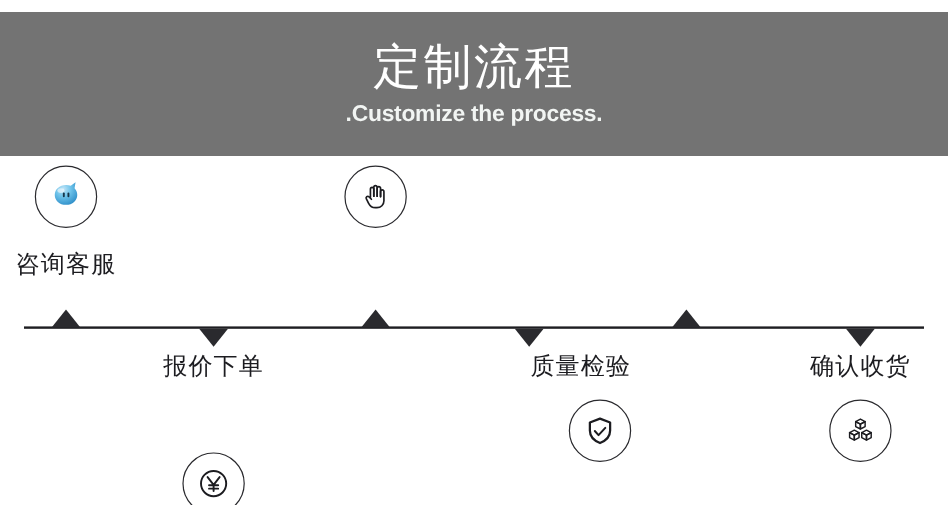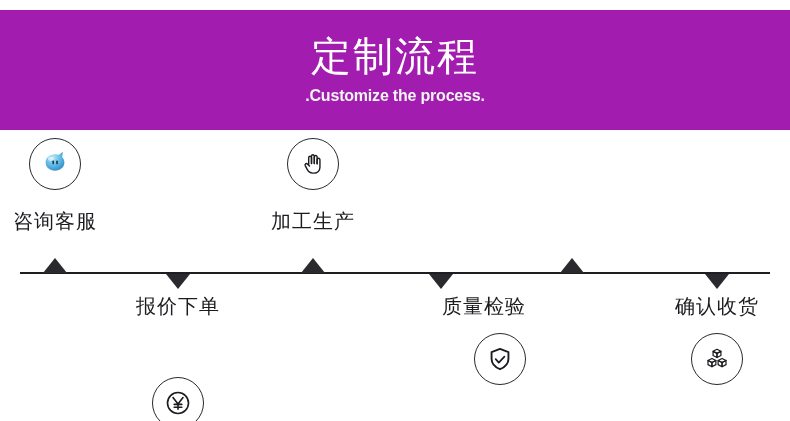--- a/index.html
+++ b/index.html
@@ -15,38 +15,38 @@
     position: relative;
   }
 
   
   .banner {
     position: absolute;
     left: 0;
     top: 10px;
     width: 790px;
     height: 120px;
-    background: #a21caf;
+    background: #737373;
     display: flex;
     flex-direction: column;
     align-items: center;
     justify-content: center;
   }
   .banner-title {
     color: #ffffff;
     font-size: 40px;
     line-height: 46px;
     letter-spacing: 2px;
     font-weight: 400;
     margin: 0 0 6px 0;
     text-align: center;
   }
   .banner-subtitle {
     color: #f2f5f3;
-    font-size: 16px;
+    font-size: 19px;
     line-height: 22px;
     font-weight: 600;
     letter-spacing: -0.2px;
     margin: 0;
     text-align: left;
   }
 
   
   .timeline {
     position: absolute;
@@ -174,21 +174,20 @@
         <svg width="30" height="30" viewBox="0 0 32 32">
           <g fill="none" stroke="#1c1c20" stroke-width="1.5" stroke-linecap="round" stroke-linejoin="round">
             <path d="M11.4 16.3V9.2a1.5 1.5 0 0 1 3 0v6.2"></path>
             <path d="M14.4 15.4V7.6a1.5 1.5 0 0 1 3 0v7.8"></path>
             <path d="M17.4 15.4V8.4a1.5 1.5 0 0 1 3 0v7.4"></path>
             <path d="M20.4 15.8v-4.4a1.5 1.5 0 0 1 3 0v8.1c0 3.6-2.7 6.2-6.2 6.2h-1.5c-3.2 0-4.7-1.6-5.9-3.9l-2.1-4.1a1.5 1.5 0 0 1 2.3-1.8l2.3 2.3"></path>
           </g>
         </svg>
       </span>
     </div>
-    <div class="step-label">加工生产</div>
   </div>
 
   <div class="step below" style="left:356px;align-items:flex-end;">
     <div class="step-label">质量检验</div>
     <div class="icon-circle">
       <span>
         <svg width="30" height="30" viewBox="0 0 32 32">
           <path d="M16 5.2 25 8.6v7.2c0 5.3-3.6 9-9 11.1-5.4-2.1-9-5.8-9-11.1V8.6z" fill="none" stroke="#1c1c20" stroke-width="2" stroke-linejoin="round"></path>
           <path d="m11.4 16.2 3.3 3.6 6-6.4" fill="none" stroke="#1c1c20" stroke-width="1.8" stroke-linecap="round" stroke-linejoin="round"></path>
         </svg>

